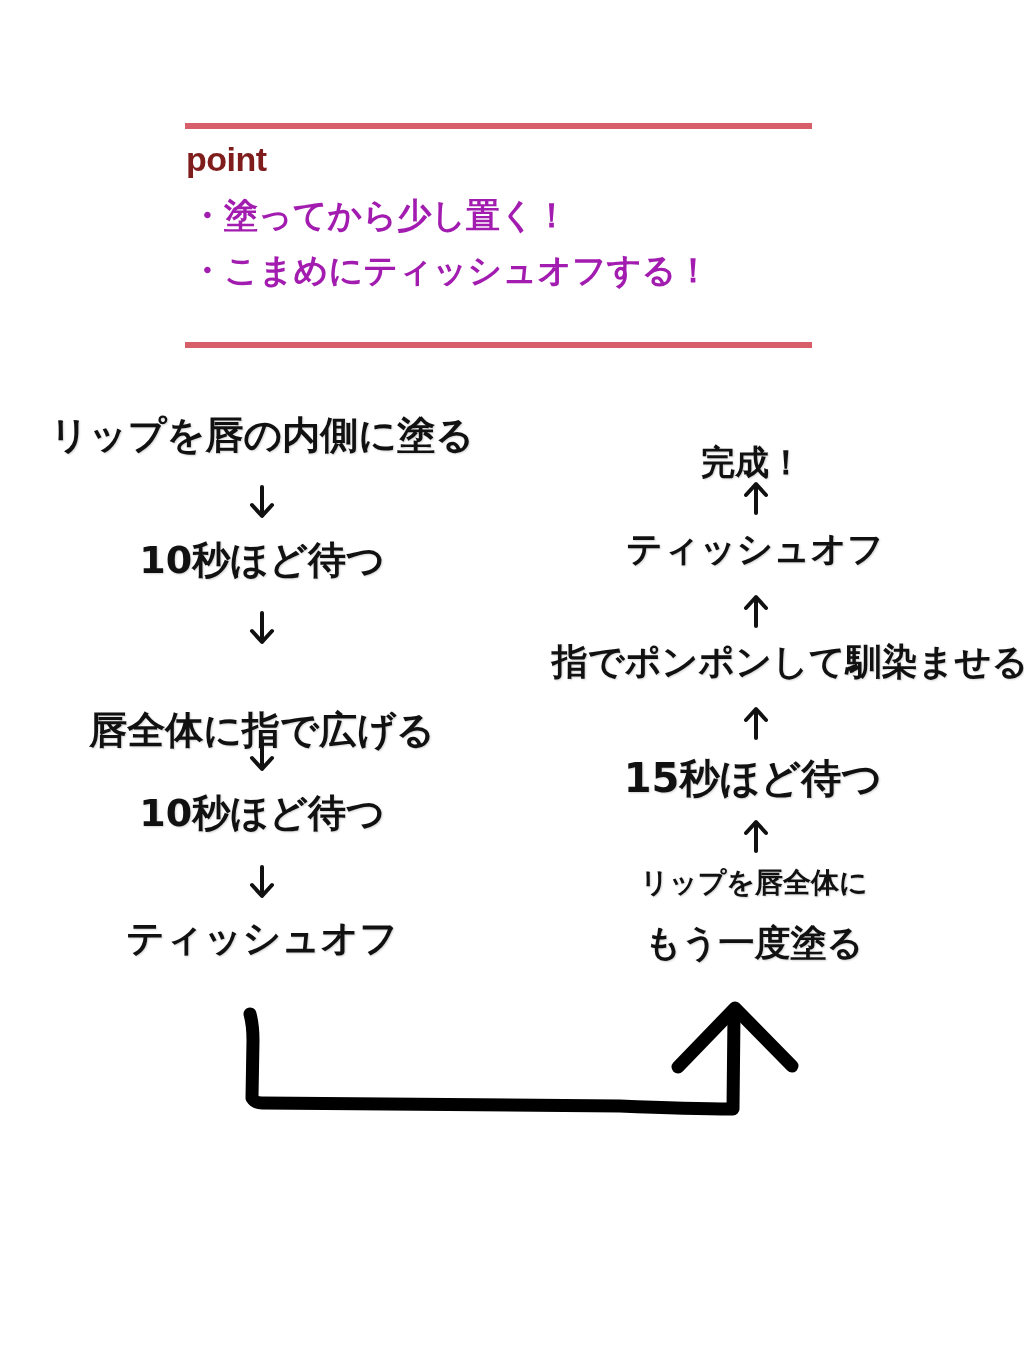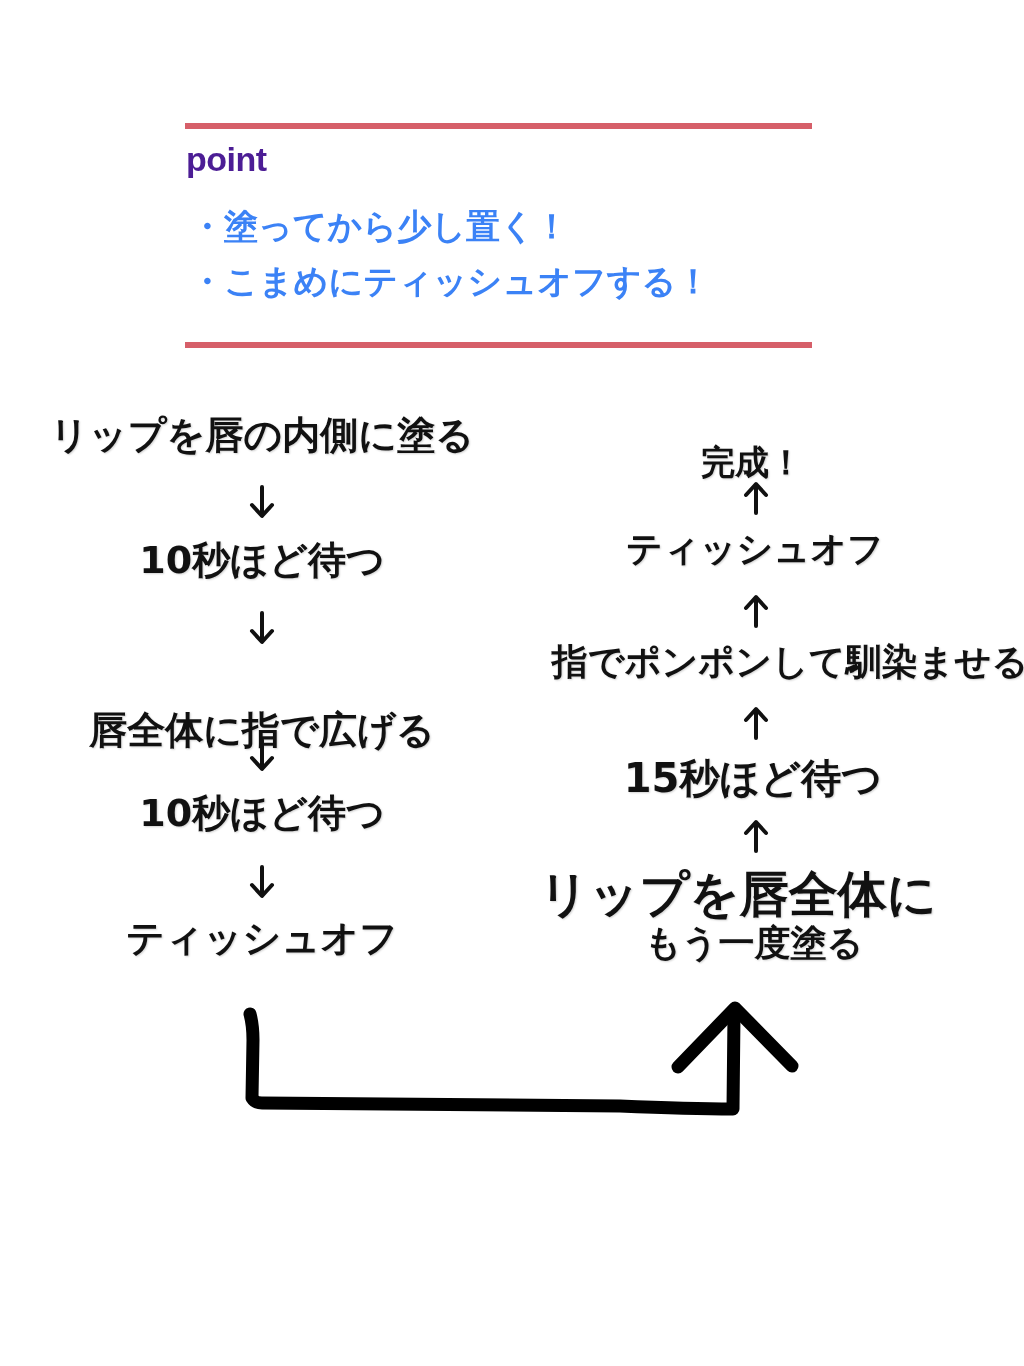--- a/index.html
+++ b/index.html
@@ -4,25 +4,25 @@
 <style>
   html, body { margin:0; padding:0; }
   body {
     width:1024px; height:1366px; background:#ffffff; position:relative; overflow:hidden;
     font-family:"DejaVu Sans", "Liberation Sans", sans-serif;
   }
   .rule { position:absolute; left:185px; width:627px; height:6px; background:#d65f69; }
   #rule-top { top:123px; }
   #rule-bottom { top:342px; }
   .point-title {
-    position:absolute; left:186px; top:140px; font-size:34px; font-weight:bold; color:#4c1d95;
+    position:absolute; left:186px; top:140px; font-size:34px; font-weight:bold; color:#7f1d1d;
     font-family:"Liberation Sans", sans-serif; letter-spacing:-0.5px;
   }
   .point-item {
-    position:absolute; left:190px; font-size:34px; font-weight:bold; color:#3b82f6; white-space:nowrap;margin-top:11px;
+    position:absolute; left:190px; font-size:34px; font-weight:bold; color:#a21caf; white-space:nowrap;
   }
   #point-item-0 { top:193px; }
   #point-item-1 { top:248px; }
 
   .step {
     position:absolute; font-size:38px; font-weight:bold; color:#111; white-space:nowrap;
     text-align:left; transform:translateX(-50%); line-height:1.2;
     text-shadow:1px 1px 2px rgba(0,0,0,0.18);
   }
   .arrow {
@@ -91,19 +91,19 @@
       <polyline points="5,15 15,4 25,15" fill="none" stroke="#111" stroke-width="4" stroke-linecap="round" stroke-linejoin="round"></polyline>
     </svg>
 </div>
 <div class="step" style="left:753px; top:754px; font-size:40px;">15秒ほど待つ</div>
 <div class="arrow" style="left:756px; top:818px;">
   <svg viewBox="0 0 30 36">
       <line x1="15" y1="5" x2="15" y2="33" stroke="#111" stroke-width="4" stroke-linecap="round"></line>
       <polyline points="5,15 15,4 25,15" fill="none" stroke="#111" stroke-width="4" stroke-linecap="round" stroke-linejoin="round"></polyline>
     </svg>
 </div>
-<div class="step" style="left:738px; top:866px; font-size:49px;">リップを唇全体に</div>
+<div class="step" style="left:754px; top:866px; font-size:28px;">リップを唇全体に</div>
 <div class="step" style="left:754px; top:921px; font-size:36px;">もう一度塗る</div>
 
 <svg class="connector" viewBox="0 0 1024 1366">
   <path d="M250,1014 Q253,1025 253,1040 L252,1098 Q255,1103 262,1103 L620,1106 Q690,1109 733,1109 L734,1015" fill="none" stroke="#000" stroke-width="13" stroke-linecap="round" stroke-linejoin="round"></path>
   <path d="M678,1067 L735,1008 L792,1066" fill="none" stroke="#000" stroke-width="13" stroke-linecap="round" stroke-linejoin="round"></path>
 </svg>
 
 </body></html>

